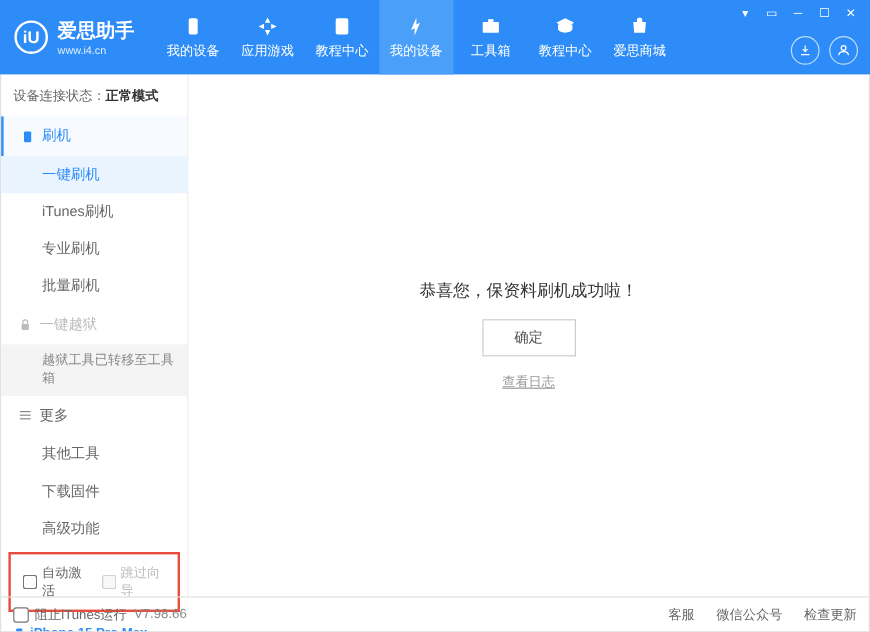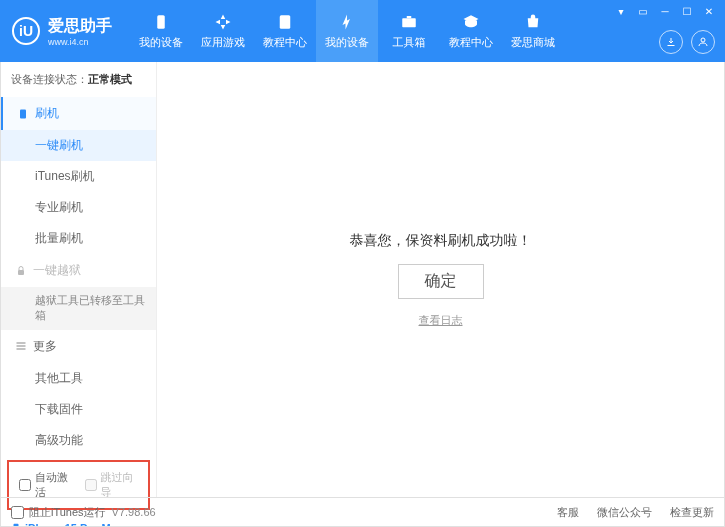--- a/index.html
+++ b/index.html
@@ -53,21 +53,21 @@
 .phone:after { content:""; position:absolute; bottom:8px; left:50%; transform:translateX(-50%); width:12px; height:12px; border:1.5px solid #cfe6ff; border-radius:50%; }
 .ribbon { position: absolute; z-index: 3; background: #ffc93c; color: #fff; font-weight: bold; font-size: 24px; letter-spacing: 2px; padding: 6px 18px; transform: translateY(12px); box-shadow: 0 3px 8px rgba(200,150,0,0.3); font-style: italic; }
 .ribbon:before, .ribbon:after { content:""; position:absolute; top:0; width:0; height:0; border-top:18px solid transparent; border-bottom:18px solid transparent; }
 .ribbon:before { left:-12px; border-right:12px solid #ffc93c; }
 .ribbon:after { right:-12px; border-left:12px solid #ffc93c; }
 .cloud { position:absolute; background:#d8ecff; border-radius:12px; }
 .c1 { width:40px; height:16px; top:30px; left:20px; }
 .c2 { width:30px; height:12px; bottom:30px; right:18px; }
 
 .success-text { font-size: 14px; color: #333; }
-.ok-btn { border: 1px solid #ccc; background: #fff; padding: 6px 26px; font-size: 16px; color: #555; cursor: pointer; }
+.ok-btn { border: 1px solid #ccc; background: #fff; padding: 6px 26px; font-size: 12px; color: #555; cursor: pointer; }
 .loglink { font-size: 11px; color: #999; text-decoration: underline; cursor: pointer; }
 
 .footer { height: 30px; border: 1px solid #e0e0e0; display: flex; align-items: center; padding: 0 10px; font-size: 11px; color: #666; }
 .footer .left { display: flex; align-items: center; gap: 6px; }
 .footer .spacer { flex: 1; }
 .footer .ver { color: #888; }
 .footer .links { display: flex; gap: 18px; }
 .footer .links span { cursor: pointer; }
 </style>
 </head>

